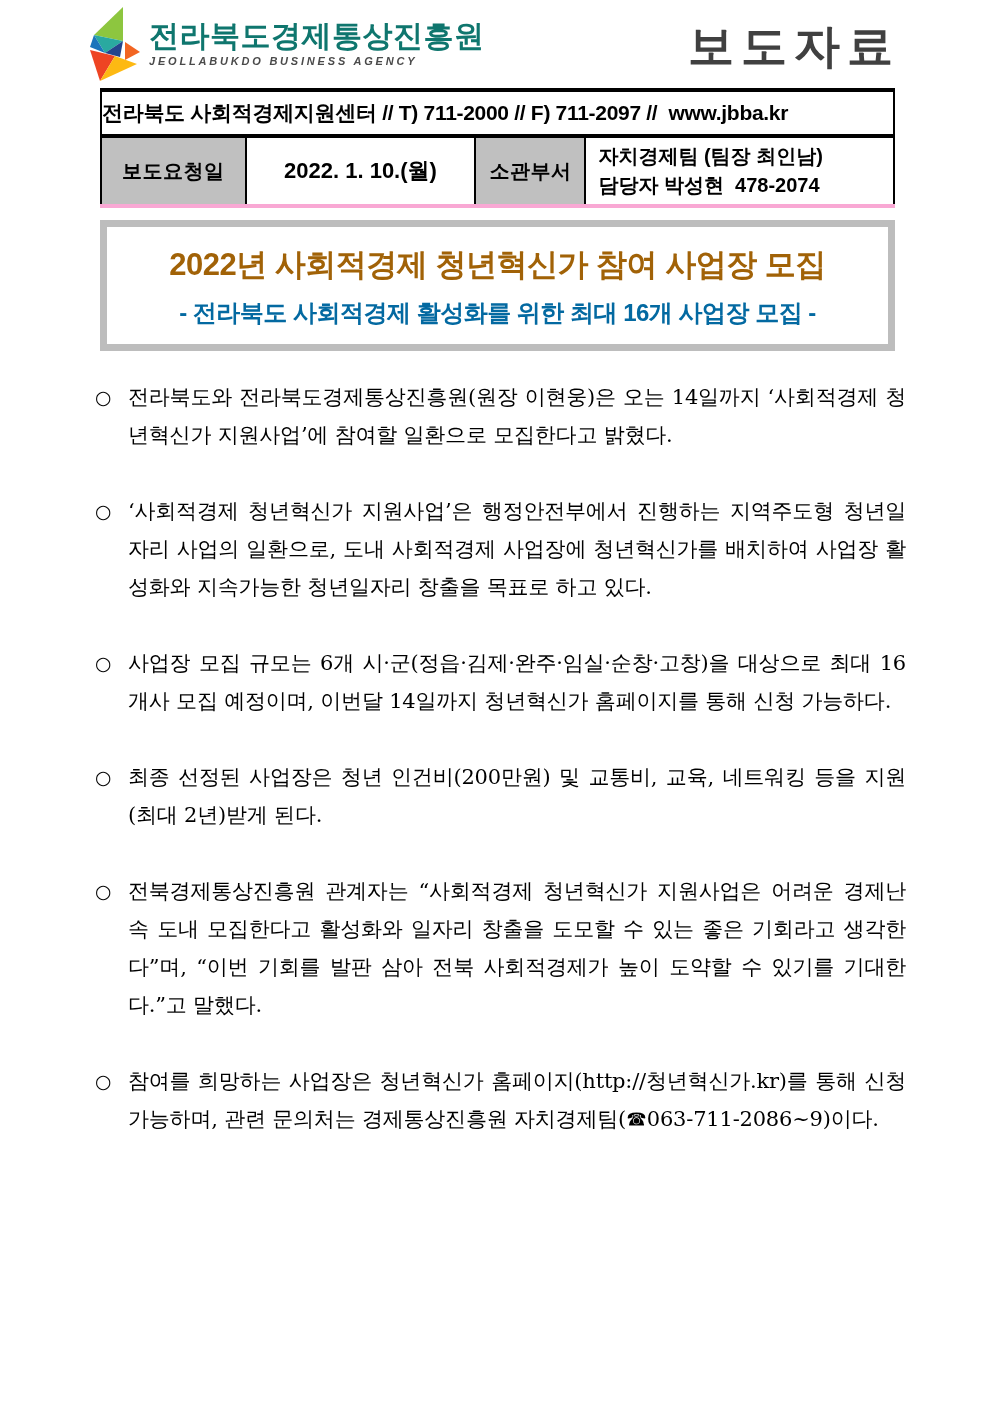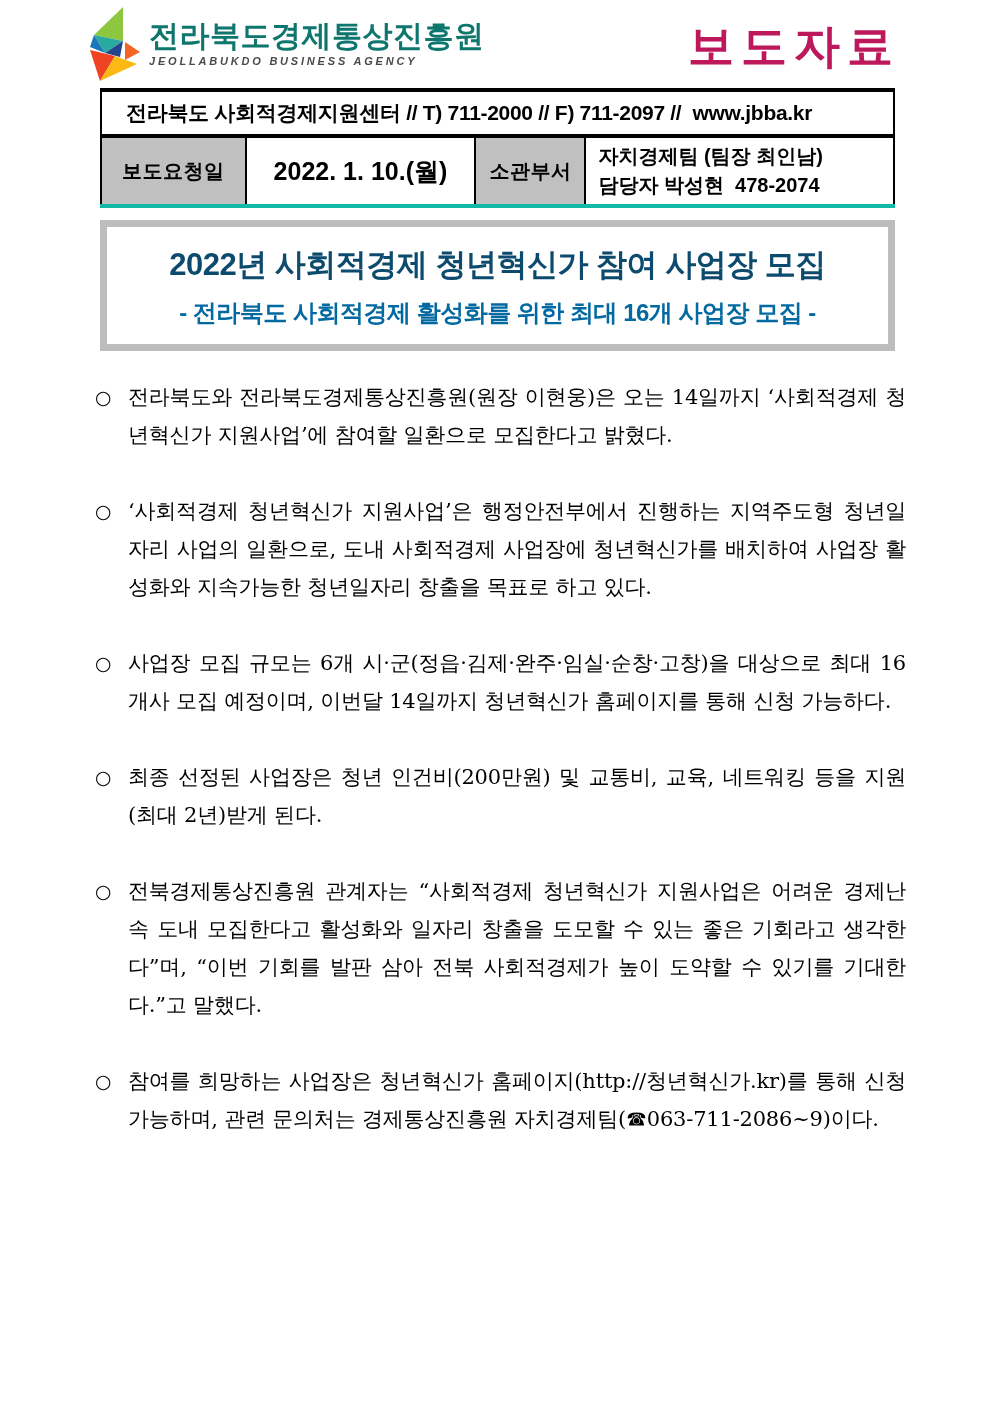--- a/index.html
+++ b/index.html
@@ -22,46 +22,46 @@
   .logo-ko {
     font-size: 30px; font-weight: 800; color: #0f766e;
     letter-spacing: 0.5px; line-height: 32px; white-space: nowrap;
   }
   .logo-en {
     font-size: 11px; font-weight: 700; color: #4a4a4a;
     letter-spacing: 2.8px; margin-top: 3px; white-space: nowrap; font-style: italic;
   }
   .masthead-title {
     margin: 10px 0 0 0; font-size: 46px; font-weight: 900;
-    letter-spacing: 7px; color: #be185d;
+    letter-spacing: 7px; color: #404040;
   }
 
   
   .contact-bar {
     box-sizing: border-box;
     margin: 0 46px 0 100px; width: 795px; height: 48px;
     border: 2px solid #000; border-top-width: 4px;
-    display: flex; align-items: center; padding-left: 24px;
+    display: flex; align-items: center; 
     font-weight: 700; font-size: 21px; white-space: pre-wrap;
     letter-spacing: -0.3px;
   }
 
   
   .info-table {
     margin-left: 100px; width: 795px;
     border-collapse: collapse; table-layout: fixed;
-    border-bottom: 4px solid #14b8a6;
+    border-bottom: 4px solid #f9a8d4;
   }
   .info-table td { border: 2px solid #000; height: 68px; box-sizing: border-box; }
   .col1 { width: 134px; } .col2 { width: 213px; } .col3 { width: 102px; } .col4 { width: 286px; }
   .label-cell {
     background: #c0c0c0; text-align: center;
     font-weight: 700; font-size: 20px; letter-spacing: 0.5px;
   }
-  .value-cell.center { text-align: center; font-weight: 700; font-size: 25px; }
+  .value-cell.center { text-align: center; font-weight: 700; font-size: 22px; }
   .value-cell.dept { padding: 4px 6px 4px 12px; font-weight: 700; font-size: 20px; }
   .value-cell.dept div { line-height: 29px; white-space: pre-wrap; }
 
   
   .headline-box {
     box-sizing: border-box;
     margin: 12px 97px 0 100px; width: 795px;
     border: 7px solid #bdbdbd; background: #fff;
     text-align: center; padding: 17px 6px 15px 6px;
   }
@@ -122,21 +122,21 @@
         <td class="label-cell col3">소관부서</td>
         <td class="value-cell dept col4">
           <div>자치경제팀 (팀장 최인남)</div>
           <div>담당자 박성현  478-2074</div>
         </td>
       </tr>
     </tbody>
   </table>
 
   <div class="headline-box">
-    <div class="headline-title" style="color:#0c4a6e;">2022년 사회적경제 청년혁신가 참여 사업장 모집</div>
+    <div class="headline-title" style="color:#a16207;">2022년 사회적경제 청년혁신가 참여 사업장 모집</div>
     <div class="headline-subtitle">- 전라북도 사회적경제 활성화를 위한 최대 16개 사업장 모집 -</div>
   </div>
 
   <main class="body-text">
     <div class="para">
       <span class="bullet">○</span>
       <div class="para-text">전라북도와 전라북도경제통상진흥원(원장 이현웅)은 오는 14일까지 ‘사회적경제 청년혁신가 지원사업’에 참여할 일환으로 모집한다고 밝혔다.</div>
     </div>
     <div class="para">
       <span class="bullet">○</span>

